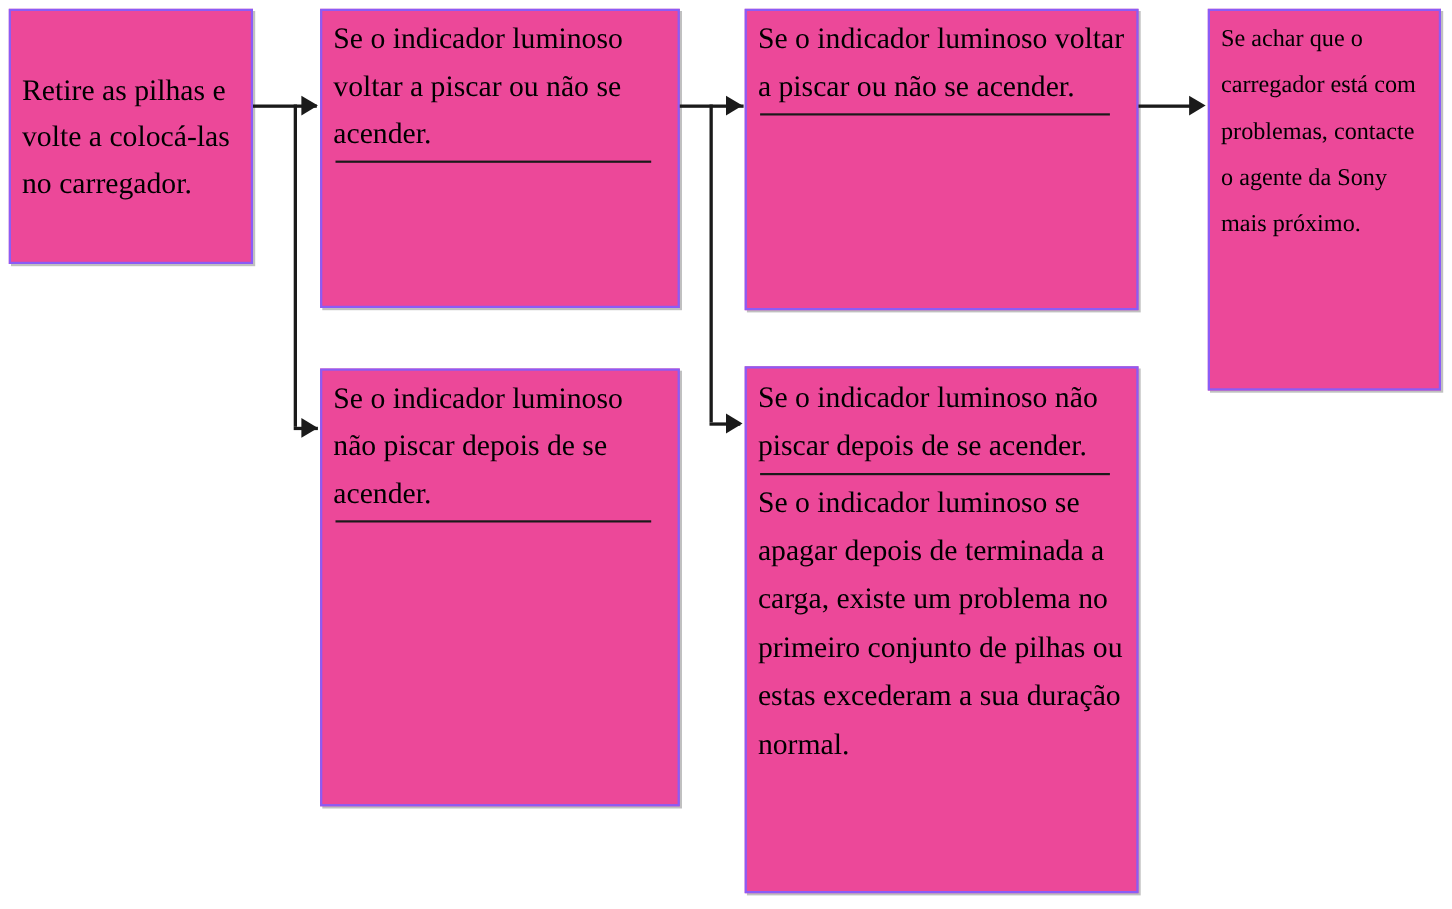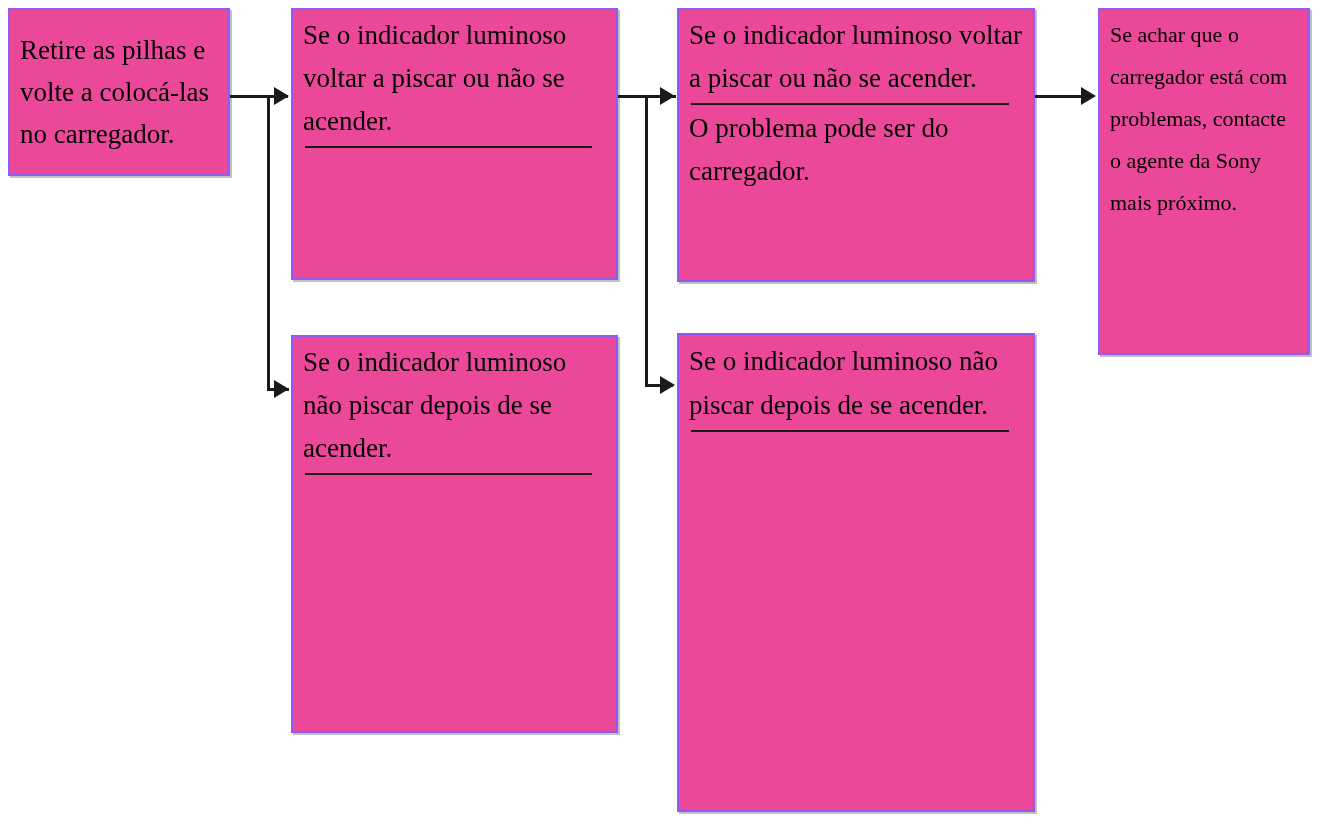--- a/index.html
+++ b/index.html
@@ -75,21 +75,21 @@
     border-top: 9px solid transparent;
     border-bottom: 9px solid transparent;
     border-left: 15px solid #1a1a1a;
   }
 </style>
 </head>
 <body>
 
 <div id="canvas">
 
-  <div class="box" style="left:8px; top:8px; width:222px; height:168px;">
+  <div class="box" style="left:8px; top:8px; width:222px; height:232px;">
     <div class="box-inner mid">
       <p class="seg t-b1">Retire as pilhas e volte a colocá-las no carregador.</p>
     </div>
   </div>
 
   <div class="conn-h" style="left:230px; top:95px; width:58px;"></div>
   <div class="conn-v" style="left:267px; top:95px; height:293px;"></div>
   <div class="conn-h" style="left:267px; top:388px; width:22px;"></div>
   <div class="arrow-r" style="left:274px; top:87px;"></div>
   <div class="arrow-r" style="left:274px; top:380px;"></div>
@@ -111,28 +111,28 @@
   <div class="conn-h" style="left:618px; top:95px; width:58px;"></div>
   <div class="conn-v" style="left:645px; top:95px; height:289px;"></div>
   <div class="conn-h" style="left:645px; top:384px; width:28px;"></div>
   <div class="arrow-r" style="left:660px; top:87px;"></div>
   <div class="arrow-r" style="left:660px; top:376px;"></div>
 
   <div class="box" style="left:677px; top:8px; width:358px; height:274px;">
     <div class="box-inner top">
       <p class="seg t-b3a">Se o indicador luminoso voltar a piscar ou não se acender.</p>
       <hr class="divider">
-      <p class="seg t-b3a">O problema pode ser do carregador.</p>
     </div>
   </div>
 
   <div class="box" style="left:677px; top:333px; width:358px; height:479px;">
     <div class="box-inner top">
       <p class="seg t-b3b">Se o indicador luminoso não piscar depois de se acender.</p>
       <hr class="divider">
+      <p class="seg t-b3b">Se o indicador luminoso se apagar depois de terminada a carga, existe um problema no primeiro conjunto de pilhas ou estas excederam a sua duração normal.</p>
     </div>
   </div>
 
   <div class="conn-h" style="left:1035px; top:95px; width:48px;"></div>
   <div class="arrow-r" style="left:1081px; top:87px;"></div>
 
   <div class="box" style="left:1098px; top:8px; width:212px; height:347px;">
     <div class="box-inner top">
       <p class="seg t-b4">Se achar que o carregador está com problemas, contacte o agente da Sony mais próximo.</p>
     </div>

